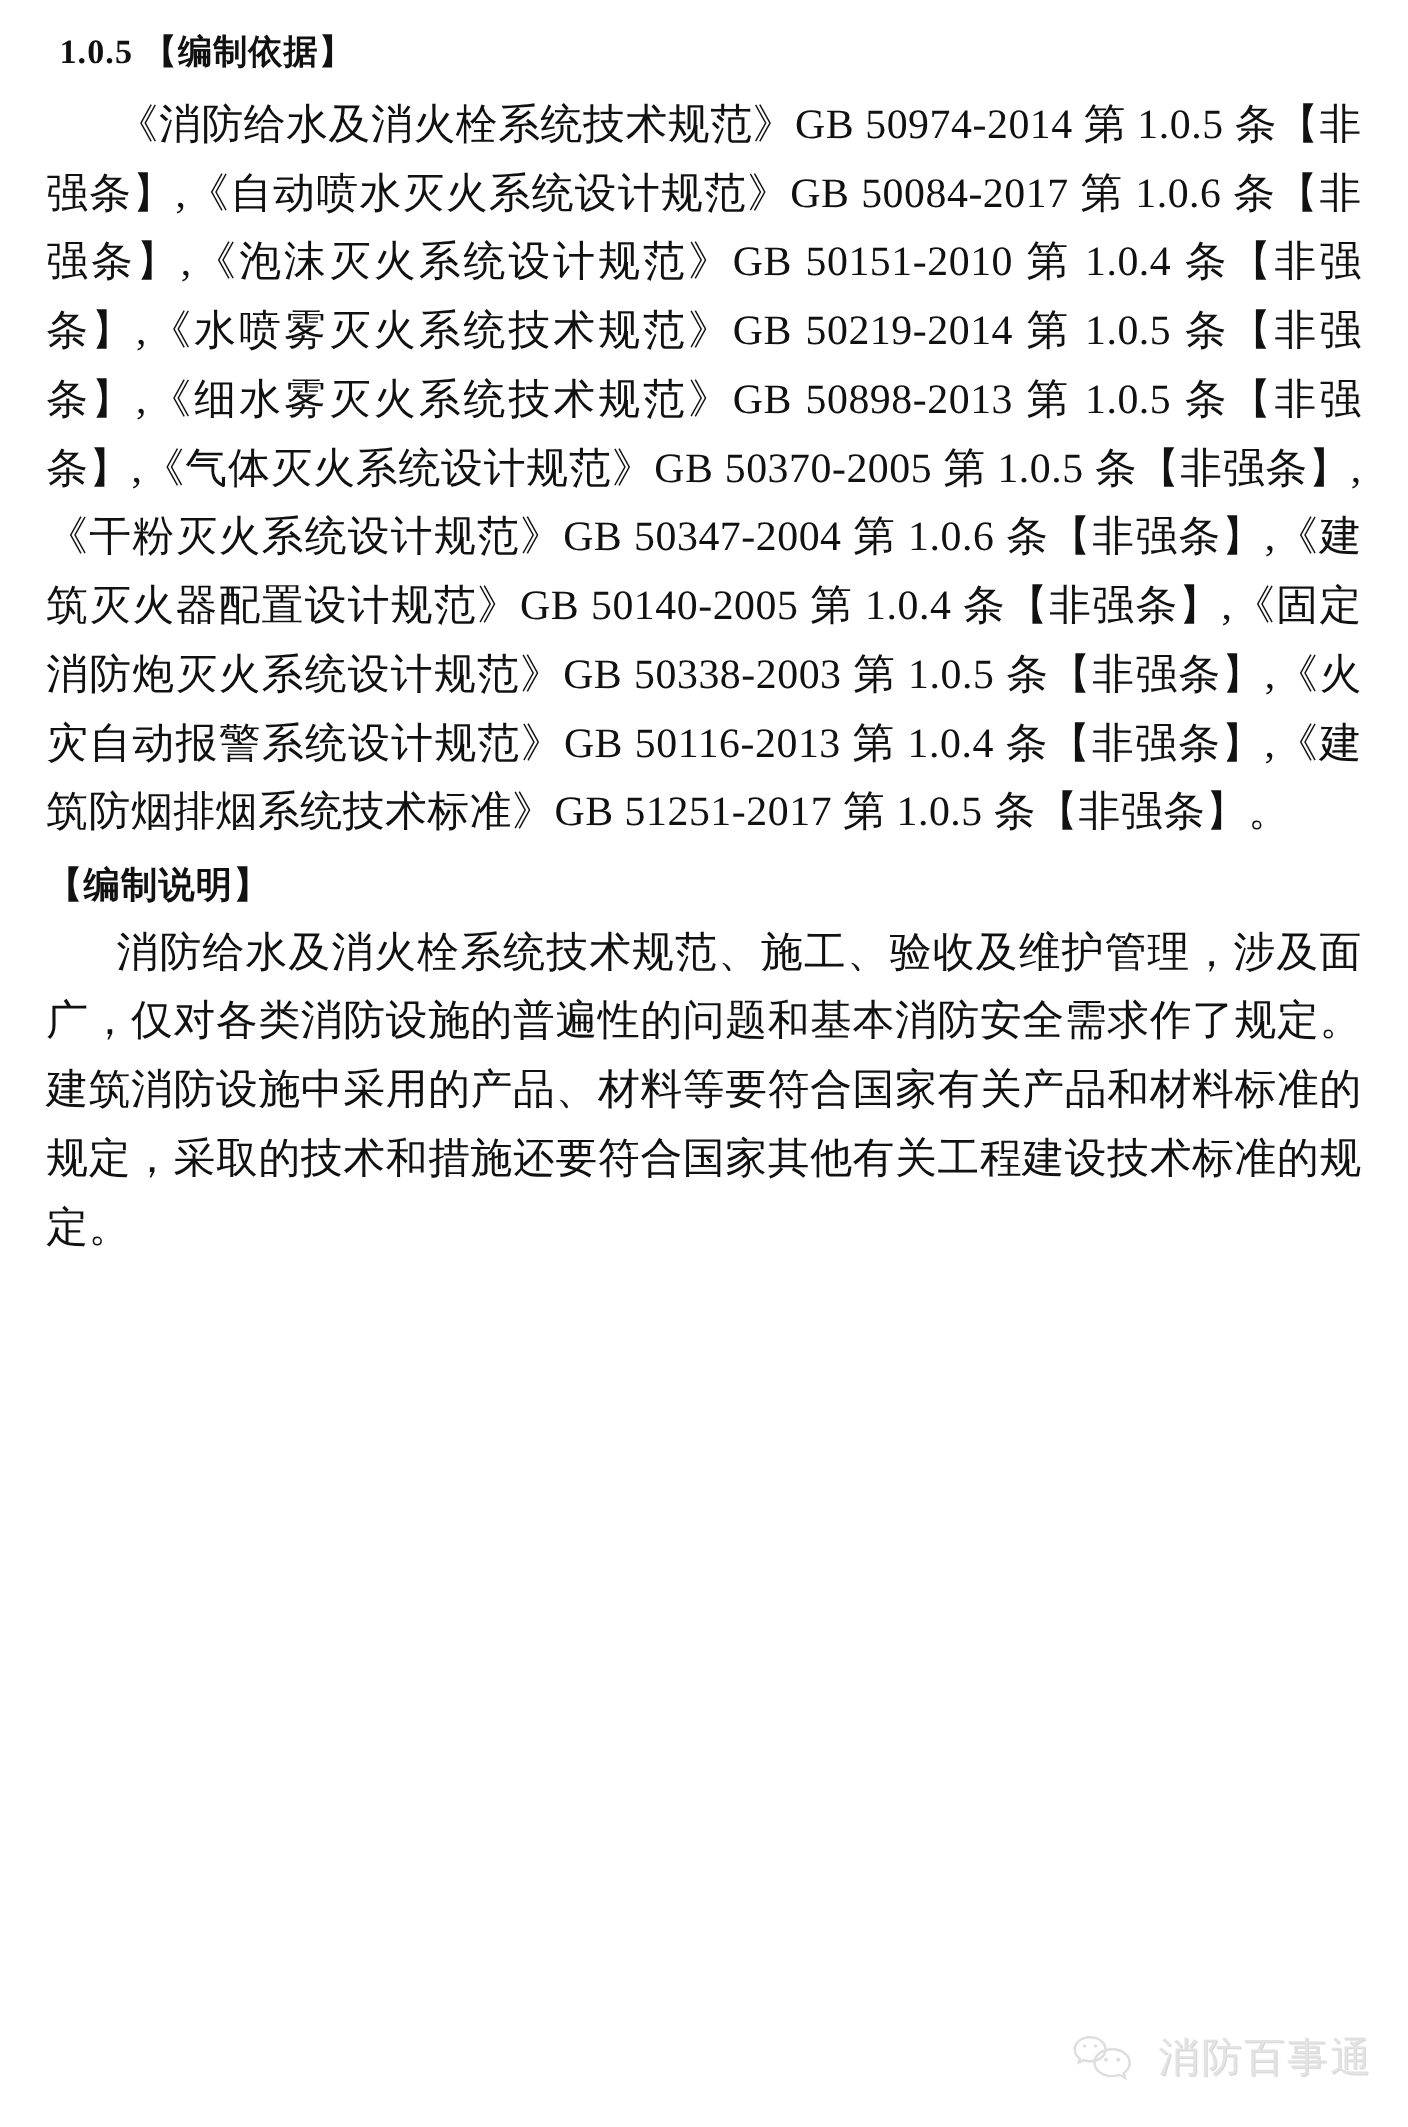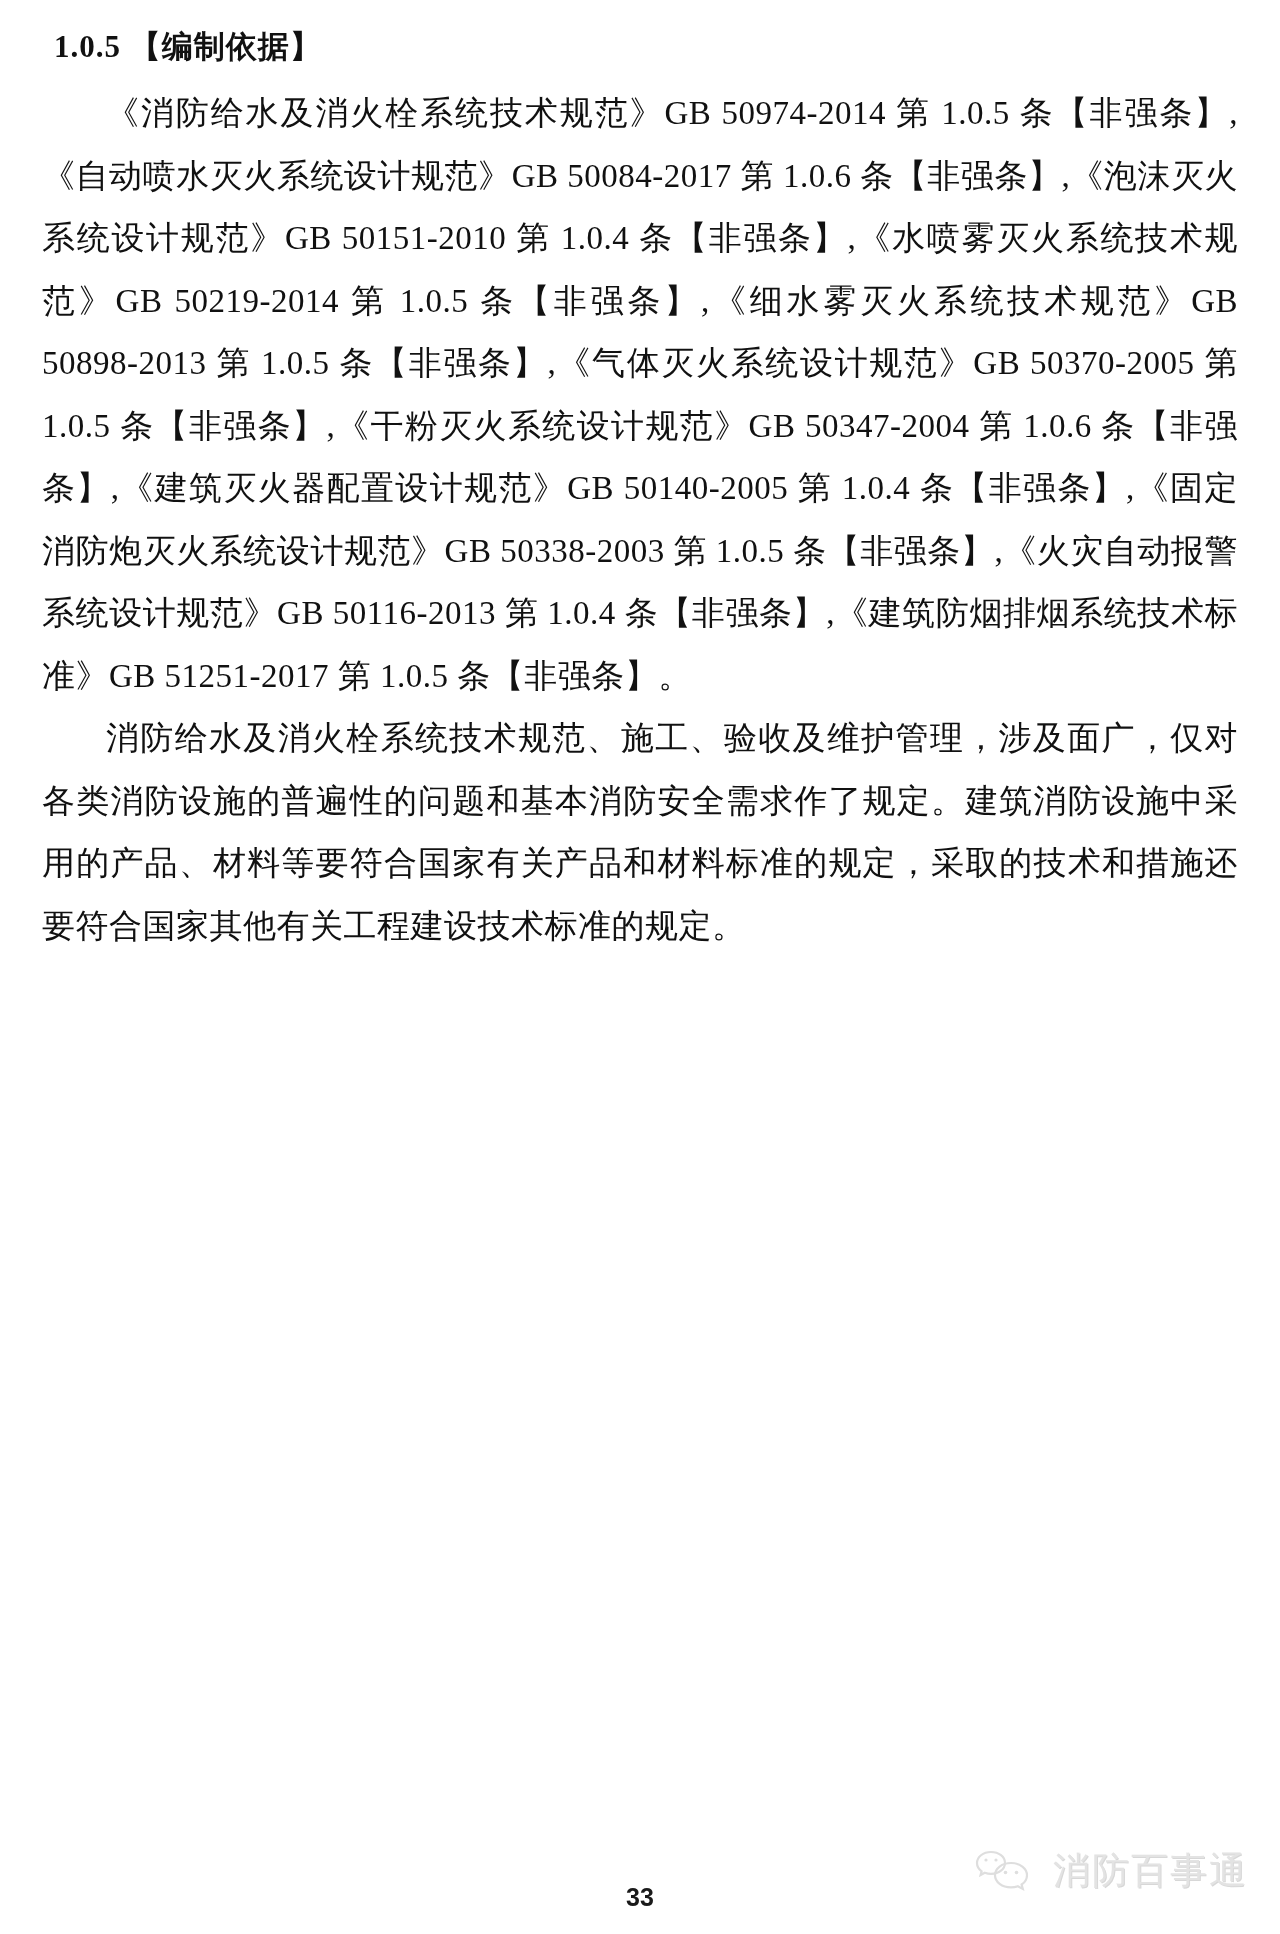--- a/index.html
+++ b/index.html
@@ -21,21 +21,21 @@
     padding: 26px 42px 0 42px;
   }
   .section-heading {
     font-size: 31px;
     font-weight: bold;
     margin: 0 0 14px 12px;
     letter-spacing: 1px;
     white-space: pre;
   }
   .para {
-    font-size: 33px;
+    font-size: 38px;
     line-height: 62.5px;
     text-align: justify;
     margin: 0;
     letter-spacing: 0.5px;
   }
   .para.indent {
     text-indent: 64px;
   }
   .sub-heading {
     font-size: 33px;
@@ -77,25 +77,25 @@
 </head>
 <body>
 
 <div class="page">
   <div class="content">
 
     <h2 class="section-heading">1.0.5 【编制依据】</h2>
 
     <p class="para indent">《消防给水及消火栓系统技术规范》GB 50974-2014 第 1.0.5 条【非强条】,《自动喷水灭火系统设计规范》GB 50084-2017 第 1.0.6 条【非强条】,《泡沫灭火系统设计规范》GB 50151-2010 第 1.0.4 条【非强条】,《水喷雾灭火系统技术规范》GB 50219-2014 第 1.0.5 条【非强条】,《细水雾灭火系统技术规范》GB 50898-2013 第 1.0.5 条【非强条】,《气体灭火系统设计规范》GB 50370-2005 第 1.0.5 条【非强条】,《干粉灭火系统设计规范》GB 50347-2004 第 1.0.6 条【非强条】,《建筑灭火器配置设计规范》GB 50140-2005 第 1.0.4 条【非强条】,《固定消防炮灭火系统设计规范》GB 50338-2003 第 1.0.5 条【非强条】,《火灾自动报警系统设计规范》GB 50116-2013 第 1.0.4 条【非强条】,《建筑防烟排烟系统技术标准》GB 51251-2017 第 1.0.5 条【非强条】。</p>
 
+    <h3 class="sub-heading">【编制说明】</h3>
 
     <p class="para indent">消防给水及消火栓系统技术规范、施工、验收及维护管理，涉及面广，仅对各类消防设施的普遍性的问题和基本消防安全需求作了规定。建筑消防设施中采用的产品、材料等要符合国家有关产品和材料标准的规定，采取的技术和措施还要符合国家其他有关工程建设技术标准的规定。</p>
   </div>
 
-  <div class="footer-pagenum">33</div>
 
   <div class="watermark">
     <span class="wm-icon">
       <svg width="58" height="44" viewBox="0 0 58 44" xmlns="http://www.w3.org/2000/svg">
         <g fill="none" stroke="#dedede" stroke-width="2.2">
           <path d="M18 3 C10 3 4 8 4 14 c0 3.4 1.8 6.3 4.6 8.3 L7.6 26 l4.2-2.2 c1.9 0.7 4 1.1 6.2 1.1 8 0 14-5 14-11 S26 3 18 3 Z"></path>
           <path d="M38 14 c-9 0-16 5.4-16 12.2 0 6.8 7 12.2 16 12.2 2.4 0 4.7-0.4 6.8-1.1 l5 2.6-1.2-4.4 c3.3-2.2 5.4-5.6 5.4-9.3 C54 19.4 47 14 38 14 Z"></path>
         </g>
         <g fill="#dedede">
           <circle cx="13" cy="11" r="1.6"></circle>

